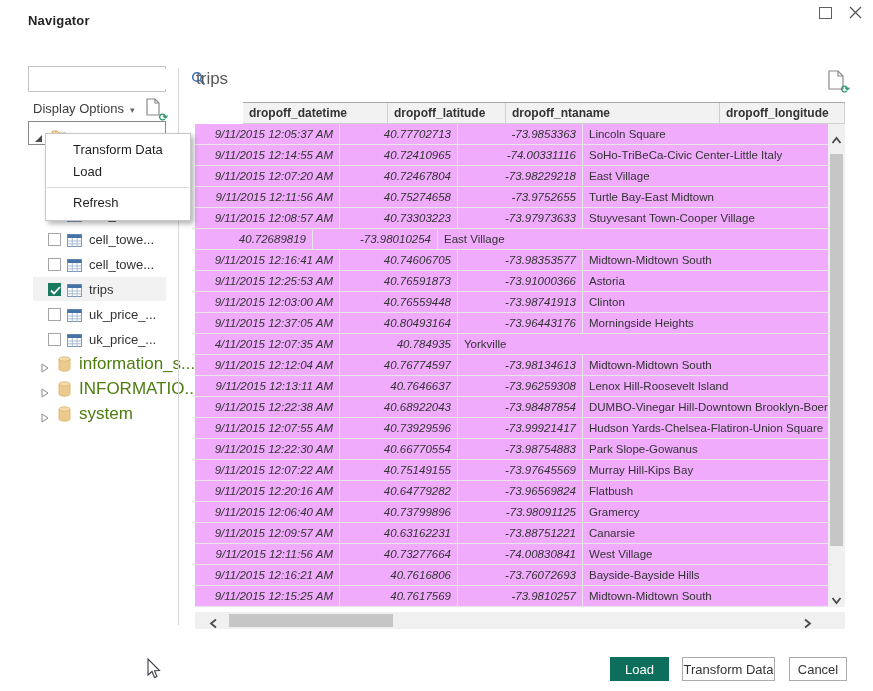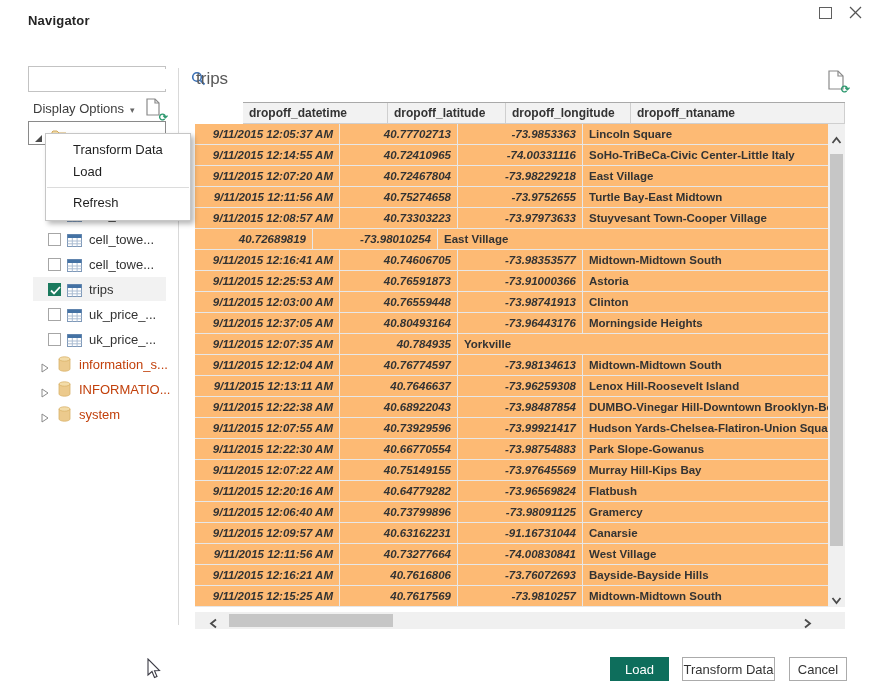--- a/index.html
+++ b/index.html
@@ -35,36 +35,36 @@
   .tree-row { position:absolute; left:0; height:24px; display:flex; align-items:center; cursor:pointer; width:138px;text-align:right; }
   .tree-row.sel { background:#f2f2f2; width:133px; margin-left:5px; }
   .tree-row.sel .cb { margin-left:15px; }
   .cb { width:13px; height:13px; border:1px solid #a6a6a6; background:#fff; margin-left:20px; flex:0 0 13px; position:relative; }
   .cb.checked { background:#1b7a5e; border-color:#1b7a5e; }
   .cb.checked svg { position:absolute; left:1px; top:2px; }
   .tbl-ico { width:15px; height:13px; margin-left:6px; flex:0 0 15px; }
   .tree-label { margin-left:7px; font-size:13px; color:#333; white-space:nowrap; }
   .db-tri { width:9px; height:10px; margin-left:12px; flex:0 0 9px; }
   .cyl-ico { width:13px; height:16px; margin-left:9px; flex:0 0 13px; }
-  .db-label { margin-left:8px; font-size:13px; color:#c2410c; white-space:nowrap; }
+  .db-label { margin-left:8px; font-size:17px; color:#4d7c0f; white-space:nowrap; }
 
   .v-divider { left:178px; top:68px; width:1px; height:557px; background:#d9d9d9; }
 
   
   .preview-title { left:196px; top:69px; font-size:17px; color:#595959; }
 
   .ptable { left:195px; top:102px; width:650px; height:505px; border-bottom:1px solid #e0e0e0; }
   .thead { display:flex; height:22px; background:#f2f2f2; border-top:1px solid #a9a9a9; border-bottom:1px solid #cfcfcf;margin-left:48px; }
   .thcell { font-size:12px; font-weight:700; color:#333; line-height:20px; padding-left:6px; border-right:1px solid #cfcfcf; overflow:hidden; white-space:nowrap; }
   .c0 { width:145px; flex:0 0 145px; }
   .c1 { width:118px; flex:0 0 118px; }
   .c2 { width:125px; flex:0 0 125px; }
   .c3 { flex:1; }
   .tbody { position:relative; }
-  .trow { display:flex; height:21px; border-bottom:1px solid #e7e7e7; background:#fdba74;font-weight:bold; }
+  .trow { display:flex; height:21px; border-bottom:1px solid #e7e7e7; background:#f0abfc; }
   .tcell { font-size:11.5px; color:#333; line-height:20px; padding:0 6px; border-right:1px solid #e7e7e7; overflow:hidden; white-space:nowrap; }
   .tcell.num { font-style:italic; text-align:right; }
 
   .vscroll { left:828px; top:124px; width:17px; height:483px; background:#f0f0f0; }
   .vthumb { position:absolute; left:2px; top:30px; width:13px; height:392px; background:#c6c6c6; cursor:pointer; }
   .varrow { position:absolute; left:3px; width:11px; height:11px; cursor:pointer; }
   .varrow.up { top:8px; } .varrow.down { bottom:4px; }
 
   .hscroll { left:195px; top:612px; width:650px; height:17px; background:#f0f0f0; }
   .hthumb { position:absolute; left:34px; top:2px; width:164px; height:13px; background:#c6c6c6; cursor:pointer; }
@@ -257,22 +257,22 @@
       <path d="M1 1 h9 l5 5 v13 h-14 z" fill="#fff" stroke="#8a8a8a" stroke-width="1.2"></path>
       <path d="M10 1 v5 h5" fill="none" stroke="#8a8a8a" stroke-width="1.2"></path>
     </svg>
   <span class="rf-glyph">⟳</span>
 </div>
 
 <div class="abs ptable">
   <div class="thead">
     <div class="thcell c0">dropoff_datetime</div>
     <div class="thcell c1">dropoff_latitude</div>
+    <div class="thcell c3">dropoff_ntaname</div>
     <div class="thcell c2">dropoff_longitude</div>
-    <div class="thcell c3">dropoff_ntaname</div>
   </div>
   <div class="tbody">
       <div class="trow">
         <div class="tcell c0 num">9/11/2015 12:05:37 AM</div>
         <div class="tcell c1 num">40.77702713</div>
         <div class="tcell c2 num">-73.9853363</div>
         <div class="tcell c3">Lincoln Square</div>
       </div>
       <div class="trow">
         <div class="tcell c0 num">9/11/2015 12:14:55 AM</div>
@@ -321,21 +321,21 @@
         <div class="tcell c2 num">-73.98741913</div>
         <div class="tcell c3">Clinton</div>
       </div>
       <div class="trow">
         <div class="tcell c0 num">9/11/2015 12:37:05 AM</div>
         <div class="tcell c1 num">40.80493164</div>
         <div class="tcell c2 num">-73.96443176</div>
         <div class="tcell c3">Morningside Heights</div>
       </div>
       <div class="trow">
-        <div class="tcell c0 num">9/11/2015 12:07:35 AM</div>
+        <div class="tcell c0 num">4/11/2015 12:07:35 AM</div>
         <div class="tcell c1 num">40.784935</div>
         <div class="tcell c3">Yorkville</div>
       </div>
       <div class="trow">
         <div class="tcell c0 num">9/11/2015 12:12:04 AM</div>
         <div class="tcell c1 num">40.76774597</div>
         <div class="tcell c2 num">-73.98134613</div>
         <div class="tcell c3">Midtown-Midtown South</div>
       </div>
       <div class="trow">
@@ -376,21 +376,21 @@
       </div>
       <div class="trow">
         <div class="tcell c0 num">9/11/2015 12:06:40 AM</div>
         <div class="tcell c1 num">40.73799896</div>
         <div class="tcell c2 num">-73.98091125</div>
         <div class="tcell c3">Gramercy</div>
       </div>
       <div class="trow">
         <div class="tcell c0 num">9/11/2015 12:09:57 AM</div>
         <div class="tcell c1 num">40.63162231</div>
-        <div class="tcell c2 num">-91.16731044</div>
+        <div class="tcell c2 num">-73.88751221</div>
         <div class="tcell c3">Canarsie</div>
       </div>
       <div class="trow">
         <div class="tcell c0 num">9/11/2015 12:11:56 AM</div>
         <div class="tcell c1 num">40.73277664</div>
         <div class="tcell c2 num">-74.00830841</div>
         <div class="tcell c3">West Village</div>
       </div>
       <div class="trow">
         <div class="tcell c0 num">9/11/2015 12:16:21 AM</div>

